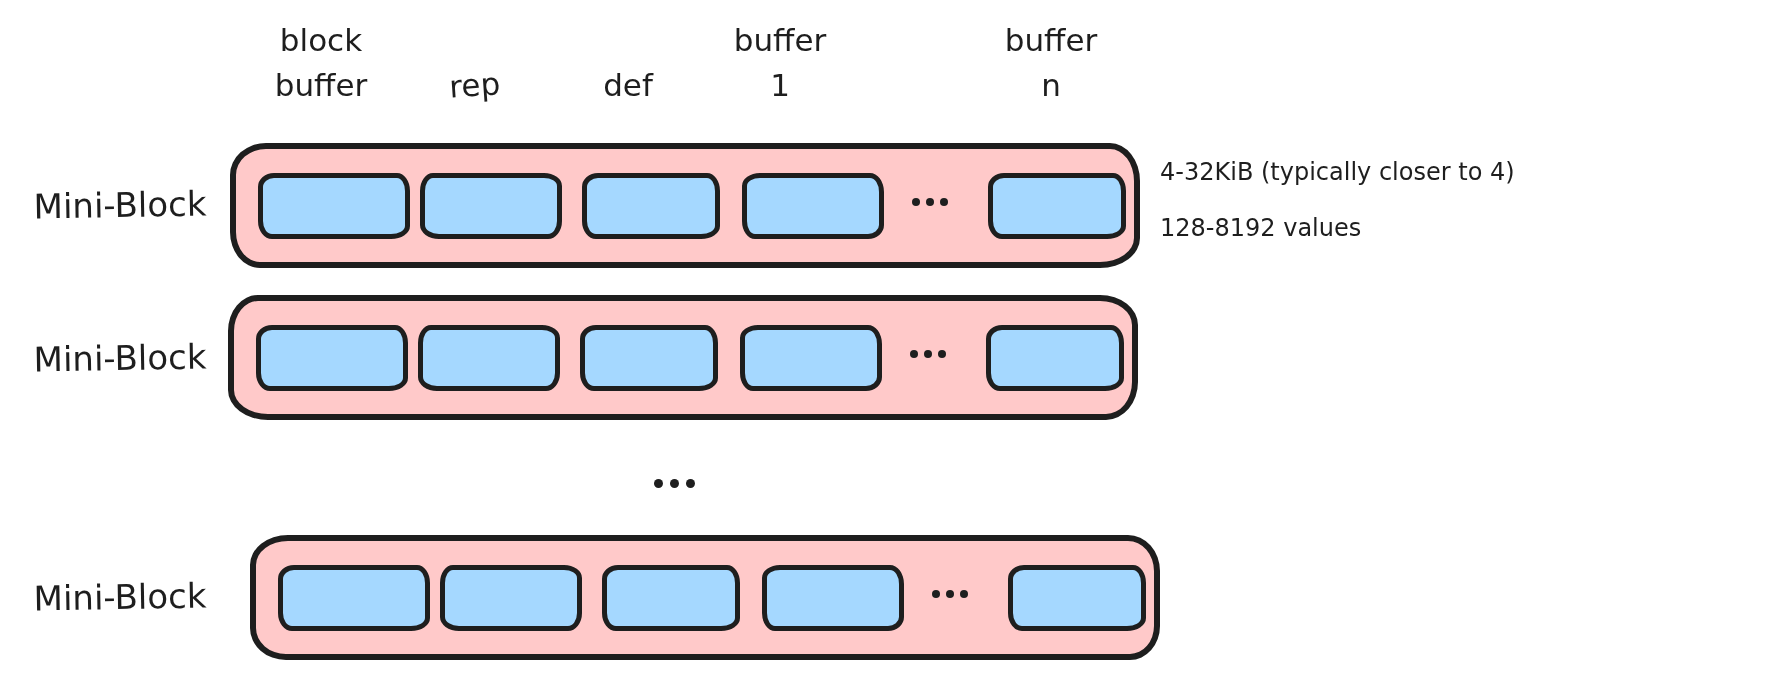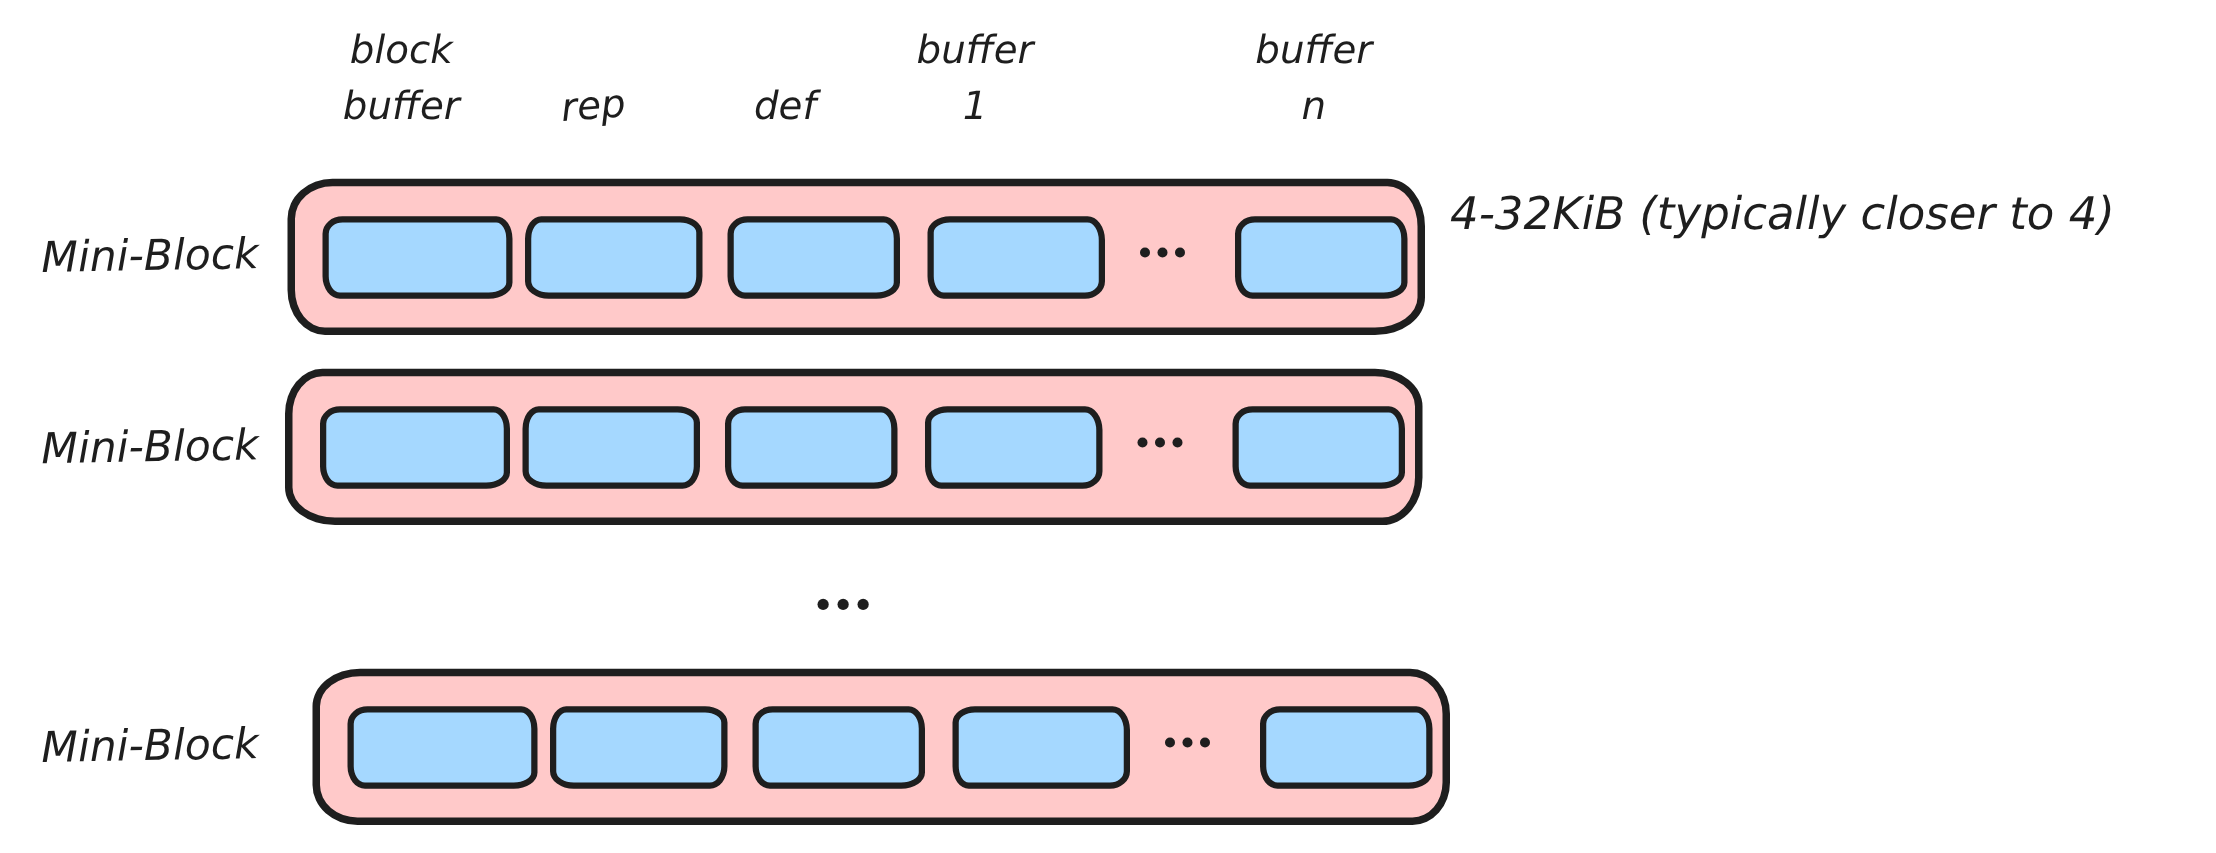--- a/index.html
+++ b/index.html
@@ -8,21 +8,20 @@
     background: #ffffff;
   }
   .canvas {
     position: relative;
     width: 1773px;
     height: 682px;
     background: var(--bg, #ffffff);
     font-family: "DejaVu Sans", sans-serif;
     color: var(--stroke, #1e1e1e);
     overflow: hidden;
-    font-style: italic;
   }
 
   
   .col-label {
     position: absolute;
     top: 14px;
     height: 94px;
     width: 210px;
     display: flex;
     flex-direction: column;
@@ -99,21 +98,21 @@
   }
   .row-dots { left: 676px; top: 49px; }
   .gap-dots { left: 654px; top: 479px; gap: 7px; }
   .gap-dots i { width: 9px; height: 9px; }
 
   
   .annotation {
     position: absolute;
     left: 1160px;
     top: 144px;
-    font-size: 36px;
+    font-size: 24px;
     line-height: 56px;
     white-space: nowrap;
   }
 </style>
 </head>
 <body>
 
 <div class="canvas">
 
   <div class="col-label cl-block-header">
@@ -179,15 +178,16 @@
     <div class="dots row-dots" aria-label="...">
         <i></i>
         <i></i>
         <i></i>
       </div>
     <div class="buf b5"></div>
   </div>
 
   <div class="annotation">
     <div>4-32KiB (typically closer to 4)</div>
+    <div>128-8192 values</div>
   </div>
 
 </div>
 
 </body></html>

